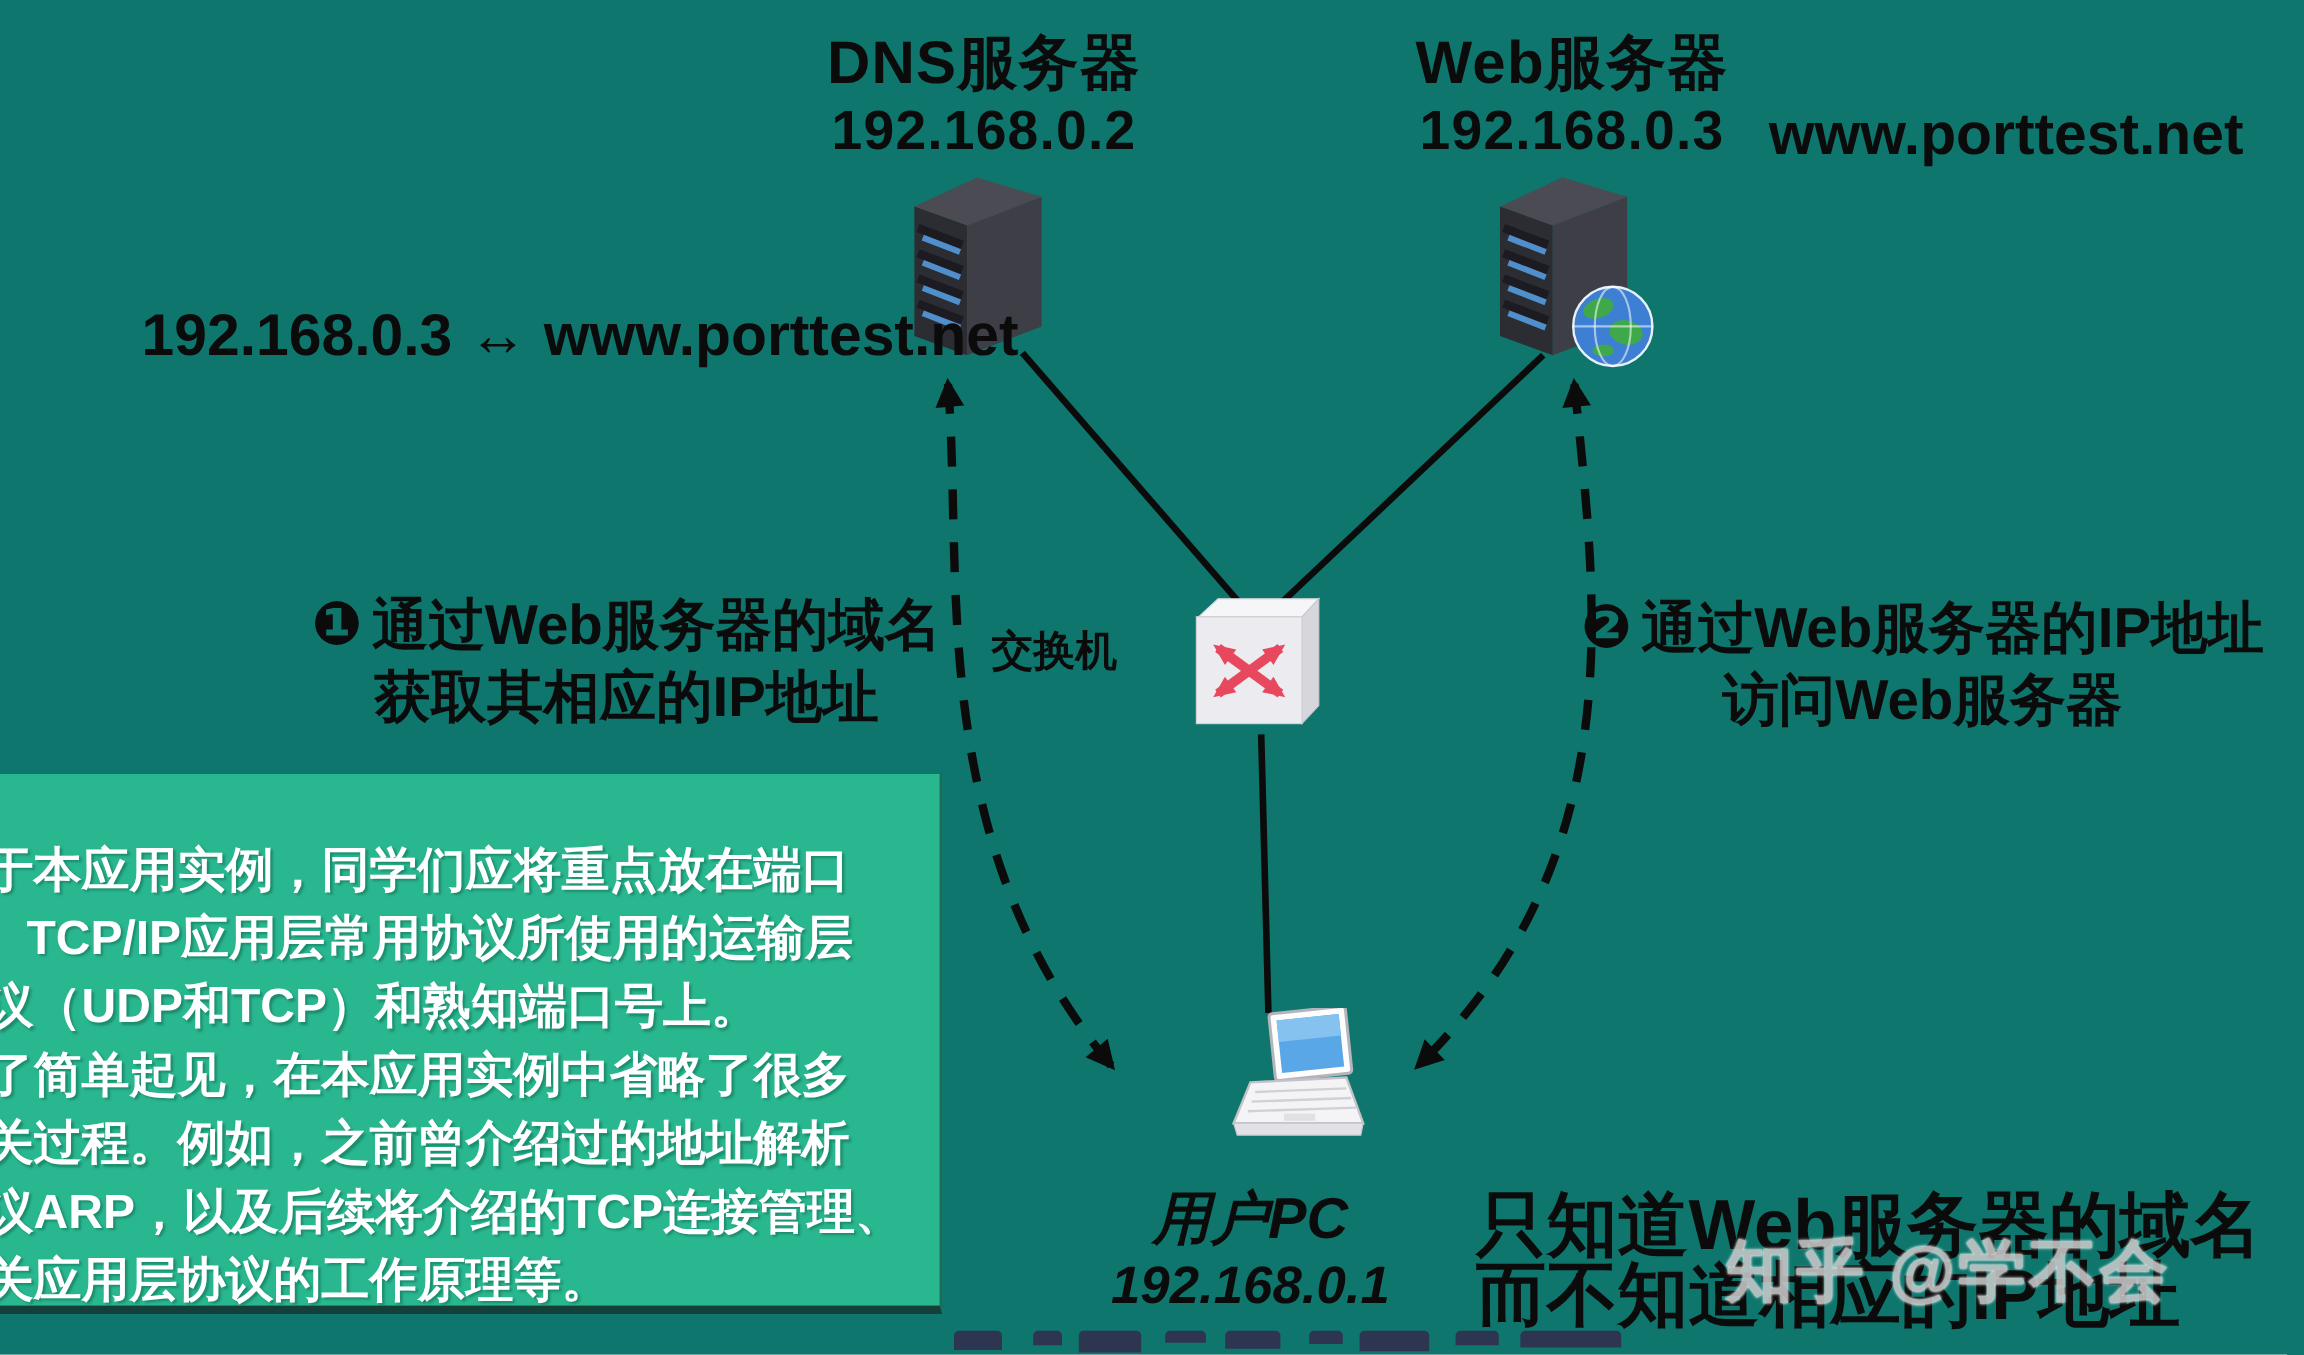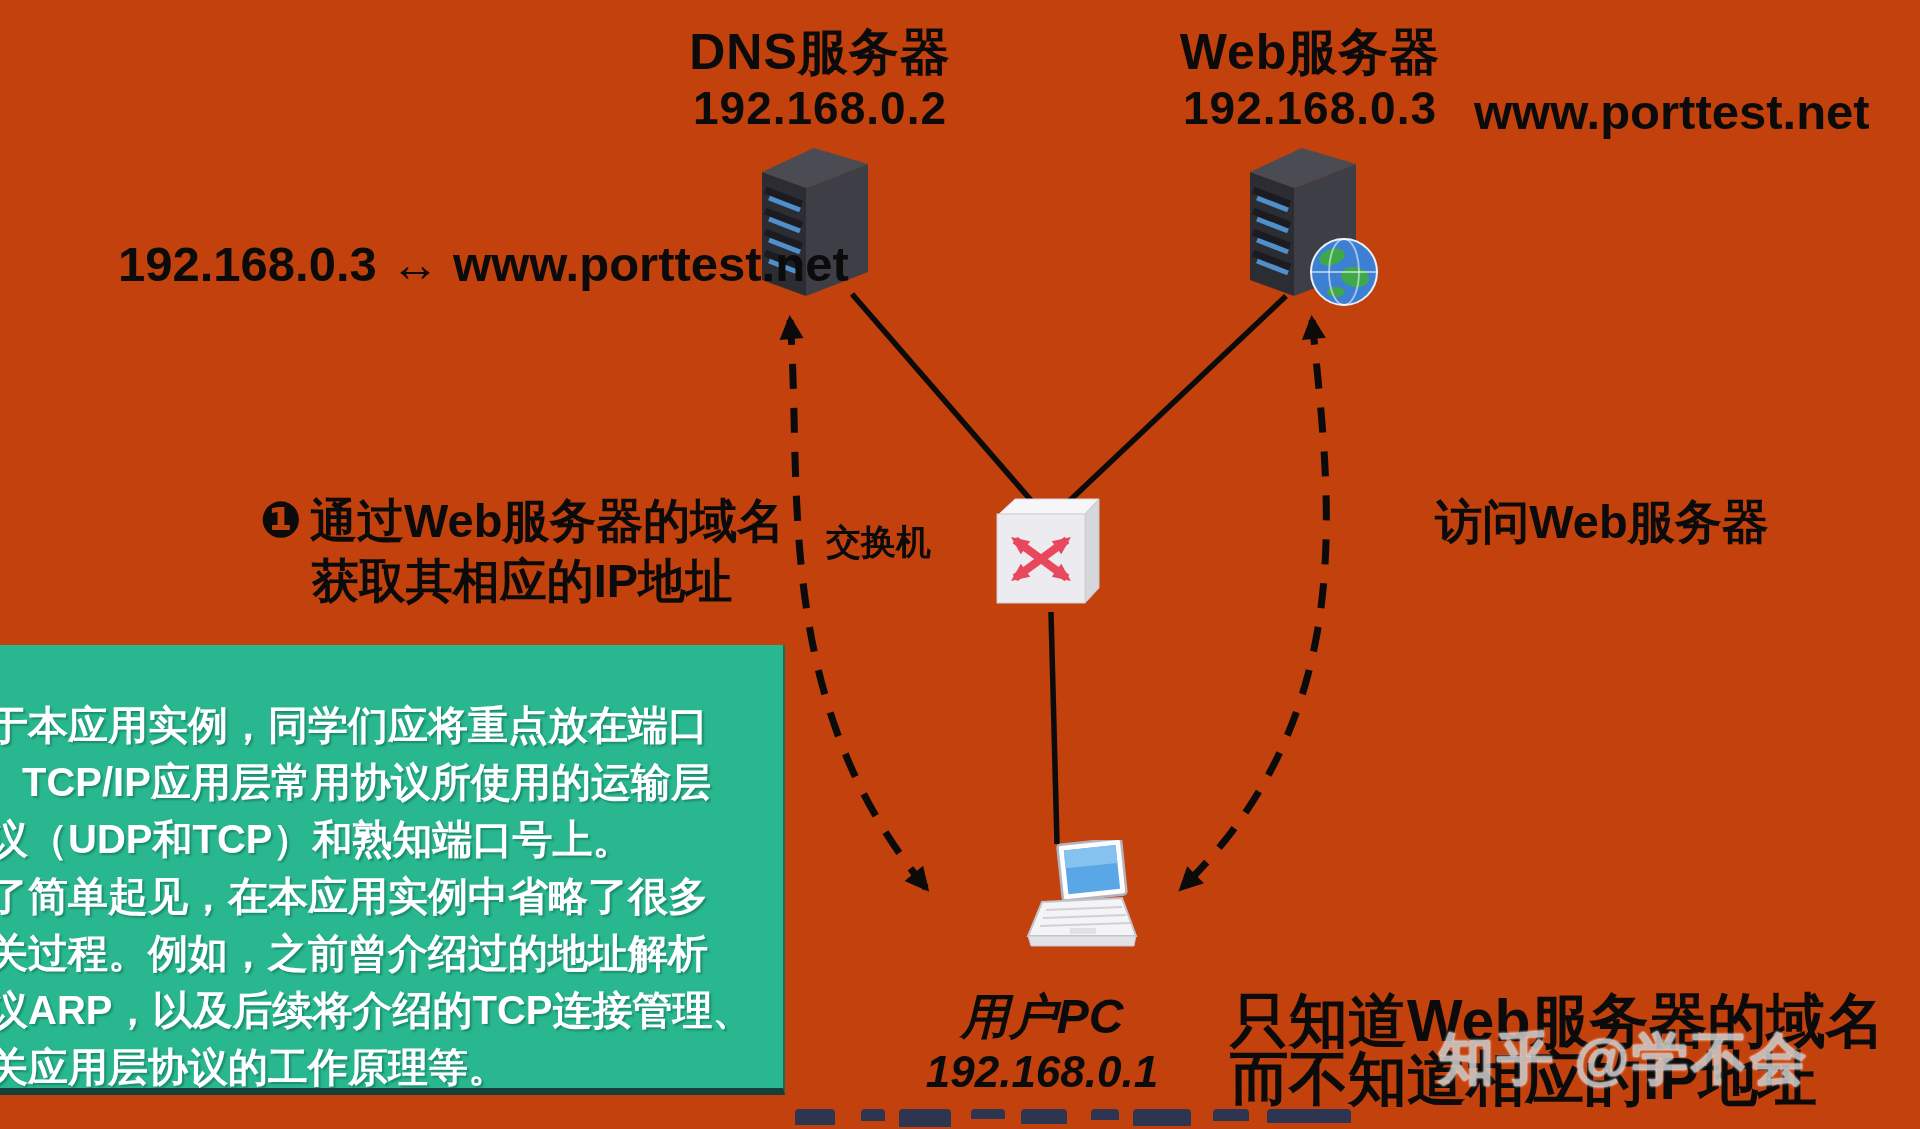--- a/index.html
+++ b/index.html
@@ -1,17 +1,17 @@
 <!DOCTYPE html>
 <html><head>
 <meta charset="utf-8">
 <style>
   html,body{margin:0;padding:0;background:#ffffff;}
   .stage{
-    position:relative;width:1920px;height:1129px;overflow:hidden;background:#c2410c;
+    position:relative;width:1920px;height:1129px;overflow:hidden;background:#0f766e;
     font-family:"Liberation Sans","DejaVu Sans",sans-serif;color:#0b0b0b;
   }
   .abs{position:absolute;}
   
   .node-label{text-align:center;font-weight:900;letter-spacing:1px;}
   .node-label .t{font-size:50px;line-height:56px;}
   .node-label .ip{font-size:46px;line-height:56px;}
   .big-black{font-weight:900;font-size:49px;white-space:nowrap;}
   .step{
     text-align:center;font-weight:900;font-size:47px;line-height:60px;white-space:nowrap;
@@ -111,21 +111,21 @@
   <svg class="abs icon" style="left:1308px;top:236px;" width="72" height="72" viewBox="0 0 72 72">
     <circle cx="36" cy="36" r="33" fill="#3d7fd2" stroke="#e8f0fa" stroke-width="2"></circle>
     <ellipse cx="24" cy="21" rx="13" ry="8" fill="#3fa84b" transform="rotate(-18 24 21)"></ellipse>
     <ellipse cx="47" cy="41" rx="14" ry="10" fill="#3fa84b" transform="rotate(12 47 41)"></ellipse>
     <ellipse cx="28" cy="56" rx="9" ry="5" fill="#3fa84b"></ellipse>
     <ellipse cx="36" cy="36" rx="15" ry="33" fill="none" stroke="rgba(255,255,255,.55)" stroke-width="1.8"></ellipse>
     <line x1="3" y1="36" x2="69" y2="36" stroke="rgba(255,255,255,.55)" stroke-width="1.8"></line>
   </svg>
 
   <div class="abs txt big-black" style="left:1474px;top:84px;">www.porttest.net</div>
-  <div class="abs txt big-black" style="left:118px;top:236px;">192.168.0.3 ↔ www.porttest.net</div>
+  <div class="abs txt big-black" style="left:118px;top:252px;">192.168.0.3 ↔ www.porttest.net</div>
 
   <div class="abs txt switch-label" style="left:826px;top:519px;">交换机</div>
   <svg class="abs icon" style="left:993px;top:496px;" width="114" height="120" viewBox="0 0 114 120">
     <defs>
       <marker id="arrR" markerUnits="userSpaceOnUse" markerWidth="22" markerHeight="22" refX="15" refY="10" orient="auto-start-reverse">
         <path d="M2,2 L20,10 L2,18 Z" fill="#e8485e"></path>
       </marker>
     </defs>
     <polygon points="6,18 22,3 106,3 92,18" fill="#f6f6f9" stroke="#d8d8de"></polygon>
     <polygon points="92,18 106,3 106,92 92,107" fill="#d6d6dd" stroke="#c8c8cf"></polygon>
@@ -136,20 +136,23 @@
     </g>
   </svg>
 
   <div class="abs txt step" style="left:222px;top:490px;width:600px;">
     <div>
       <span class="badge">❶</span><span>通过Web服务器的域名</span>
     </div>
     <div>获取其相应的IP地址</div>
   </div>
   <div class="abs txt step" style="left:1312px;top:492px;width:580px;">
+    <div>
+      <span class="badge">❷</span><span>通过Web服务器的IP地址</span>
+    </div>
     <div>访问Web服务器</div>
   </div>
 
   <div class="abs txt note-box" style="background: rgb(41, 183, 144); border-bottom-color: rgb(21, 64, 58);">
     <div>
         <div class="note-line">于本应用实例，同学们应将重点放在端口</div>
         <div class="note-line indent">TCP/IP应用层常用协议所使用的运输层</div>
         <div class="note-line">议（UDP和TCP）和熟知端口号上。</div>
         <div class="note-line">了简单起见，在本应用实例中省略了很多</div>
         <div class="note-line">关过程。例如，之前曾介绍过的地址解析</div>

